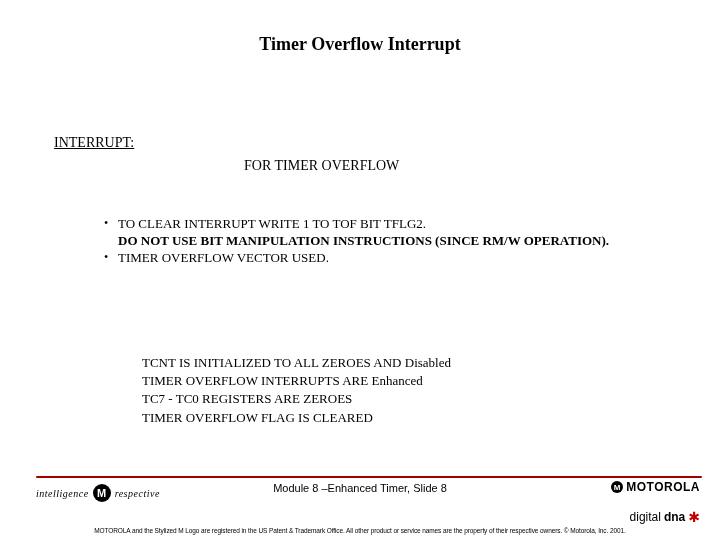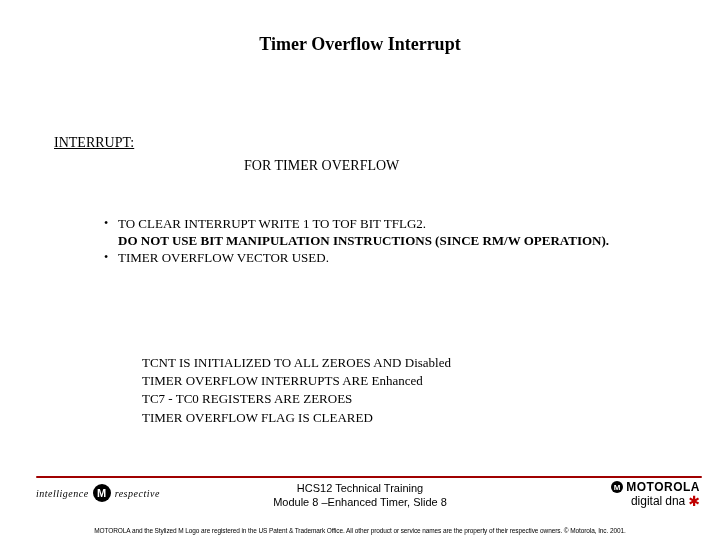--- a/index.html
+++ b/index.html
@@ -17,23 +17,23 @@
   .reset-list { position: absolute; top: 354px; left: 142px; font-size: 13px; line-height: 1.4; }
   .reset-list div { white-space: pre; }
   .redline { position: absolute; left: 36px; right: 18px; top: 476px; height: 2px; background: #a00000; }
   .footer-center { position: absolute; top: 482px; left: 0; width: 100%; text-align: center; font-family: Arial, Helvetica, sans-serif; font-size: 11px; line-height: 1.25; }
   .logo-left { position: absolute; left: 36px; top: 484px; display: flex; align-items: center; gap: 4px; }
   .logo-left .txt1 { font-family: Georgia, serif; font-style: italic; font-size: 10px; letter-spacing: 0.5px; }
   .circle-m { width: 18px; height: 18px; border-radius: 50%; background: #000; color: #fff; display: inline-flex; align-items: center; justify-content: center; font-family: Arial, sans-serif; font-weight: bold; font-size: 11px; }
   .logo-right { position: absolute; right: 20px; top: 480px; text-align: right; font-family: Arial, sans-serif; }
   .moto { font-weight: bold; font-size: 12px; letter-spacing: 0.5px; display: flex; align-items: center; justify-content: flex-end; gap: 3px; }
   .moto-icon { width: 12px; height: 12px; border-radius: 50%; background: #000; color: #fff; font-size: 8px; display: inline-flex; align-items: center; justify-content: center; font-weight: bold; }
-  .dna { font-size: 12px; display: flex; align-items: center; justify-content: flex-end; gap: 3px; margin-top: 0; }
+  .dna { font-size: 12px; display: flex; align-items: center; justify-content: flex-end; gap: 3px; margin-top: 16px; }
   .dna .d1 { font-weight: normal; }
-  .dna .d2 { font-weight: normal; }
+  .dna .d2 { font-weight: bold; }
   .dna-icon { color: #c00000; font-size: 14px; line-height: 1; }
   .fineprint { position: absolute; bottom: 6px; left: 0; width: 100%; text-align: center; font-family: Arial, sans-serif; font-size: 6.5px; color: #000; letter-spacing: -0.1px; }
 </style>
 </head>
 <body>
 
 <div class="slide">
 
   <div class="title">Timer Overflow Interrupt</div>
 
@@ -55,21 +55,20 @@
   <div class="reset-list">
     <div>TCNT IS INITIALIZED TO ALL ZEROES AND Disabled</div>
     <div>TIMER OVERFLOW INTERRUPTS ARE Enhanced</div>
     <div>TC7 - TC0 REGISTERS ARE ZEROES</div>
     <div>TIMER OVERFLOW FLAG IS CLEARED</div>
   </div>
 
   <div class="redline"></div>
 
   <div class="footer-center">
-    <div>HCS12 Technical Training</div>
     <div>Module 8 –Enhanced Timer, Slide 8</div>
   </div>
 
   <div class="logo-left">
     <span class="txt1">intelligence</span>
     <span class="circle-m">M</span>
     <span class="txt1">respective</span>
   </div>
 
   <div class="logo-right">

